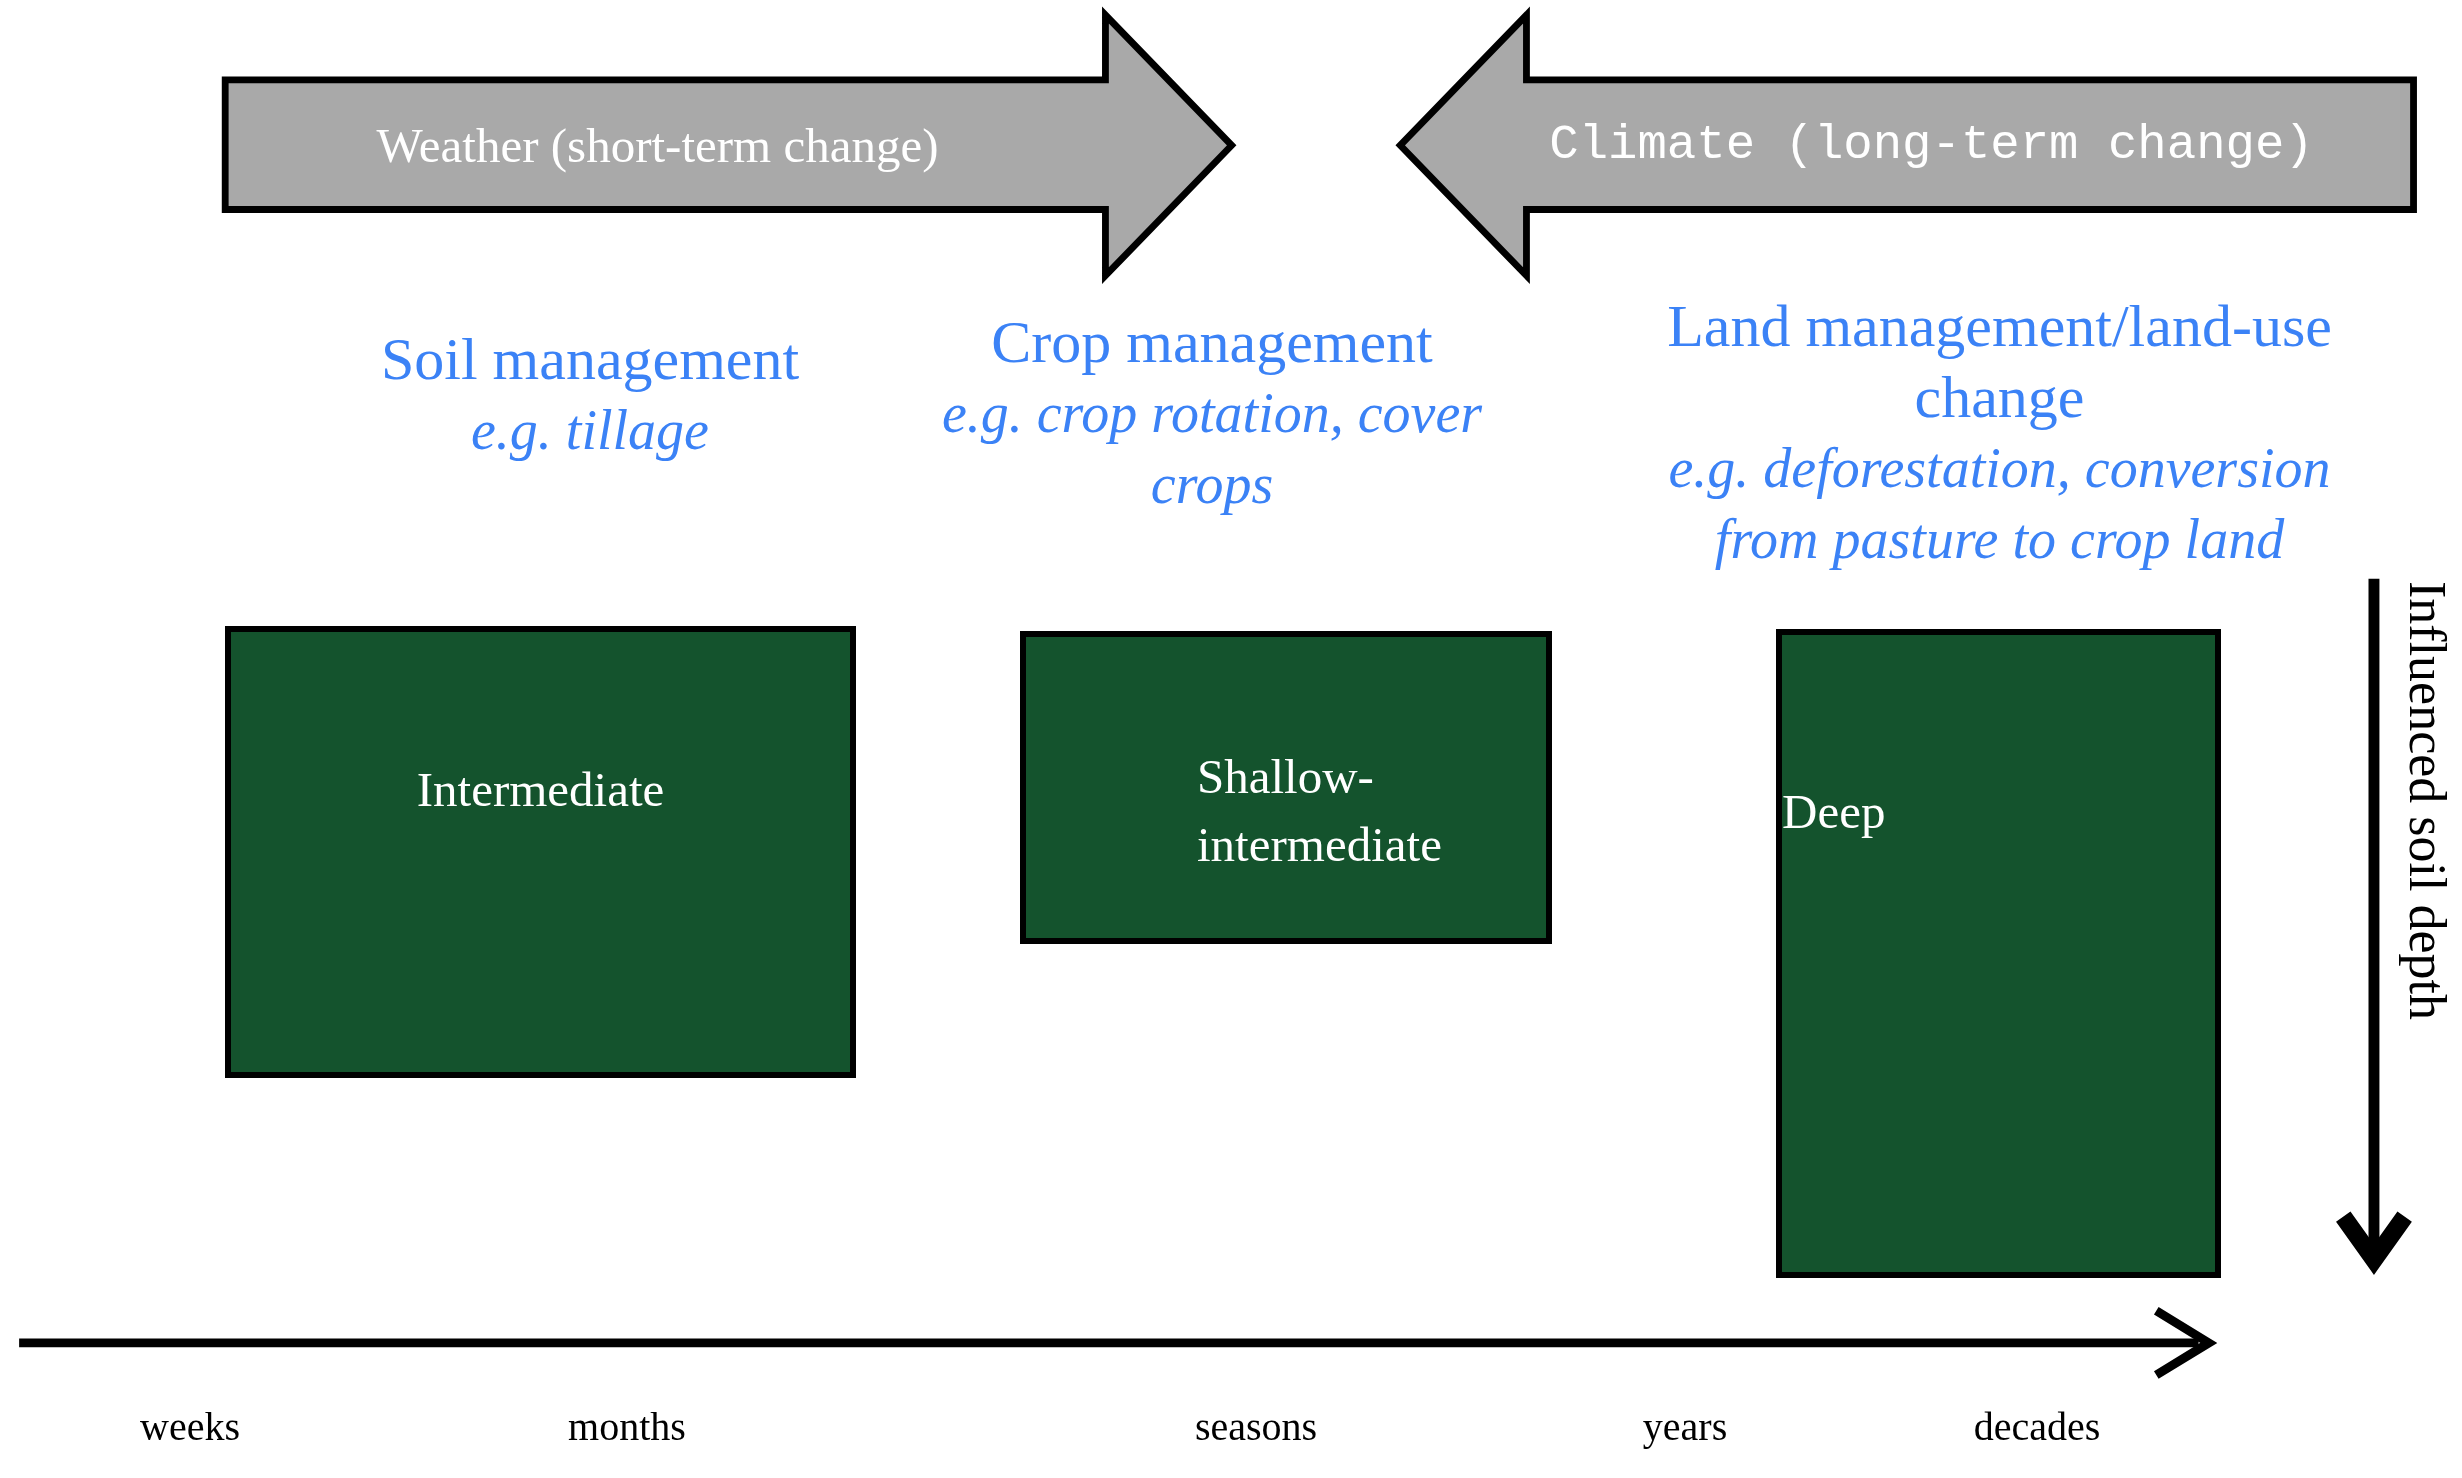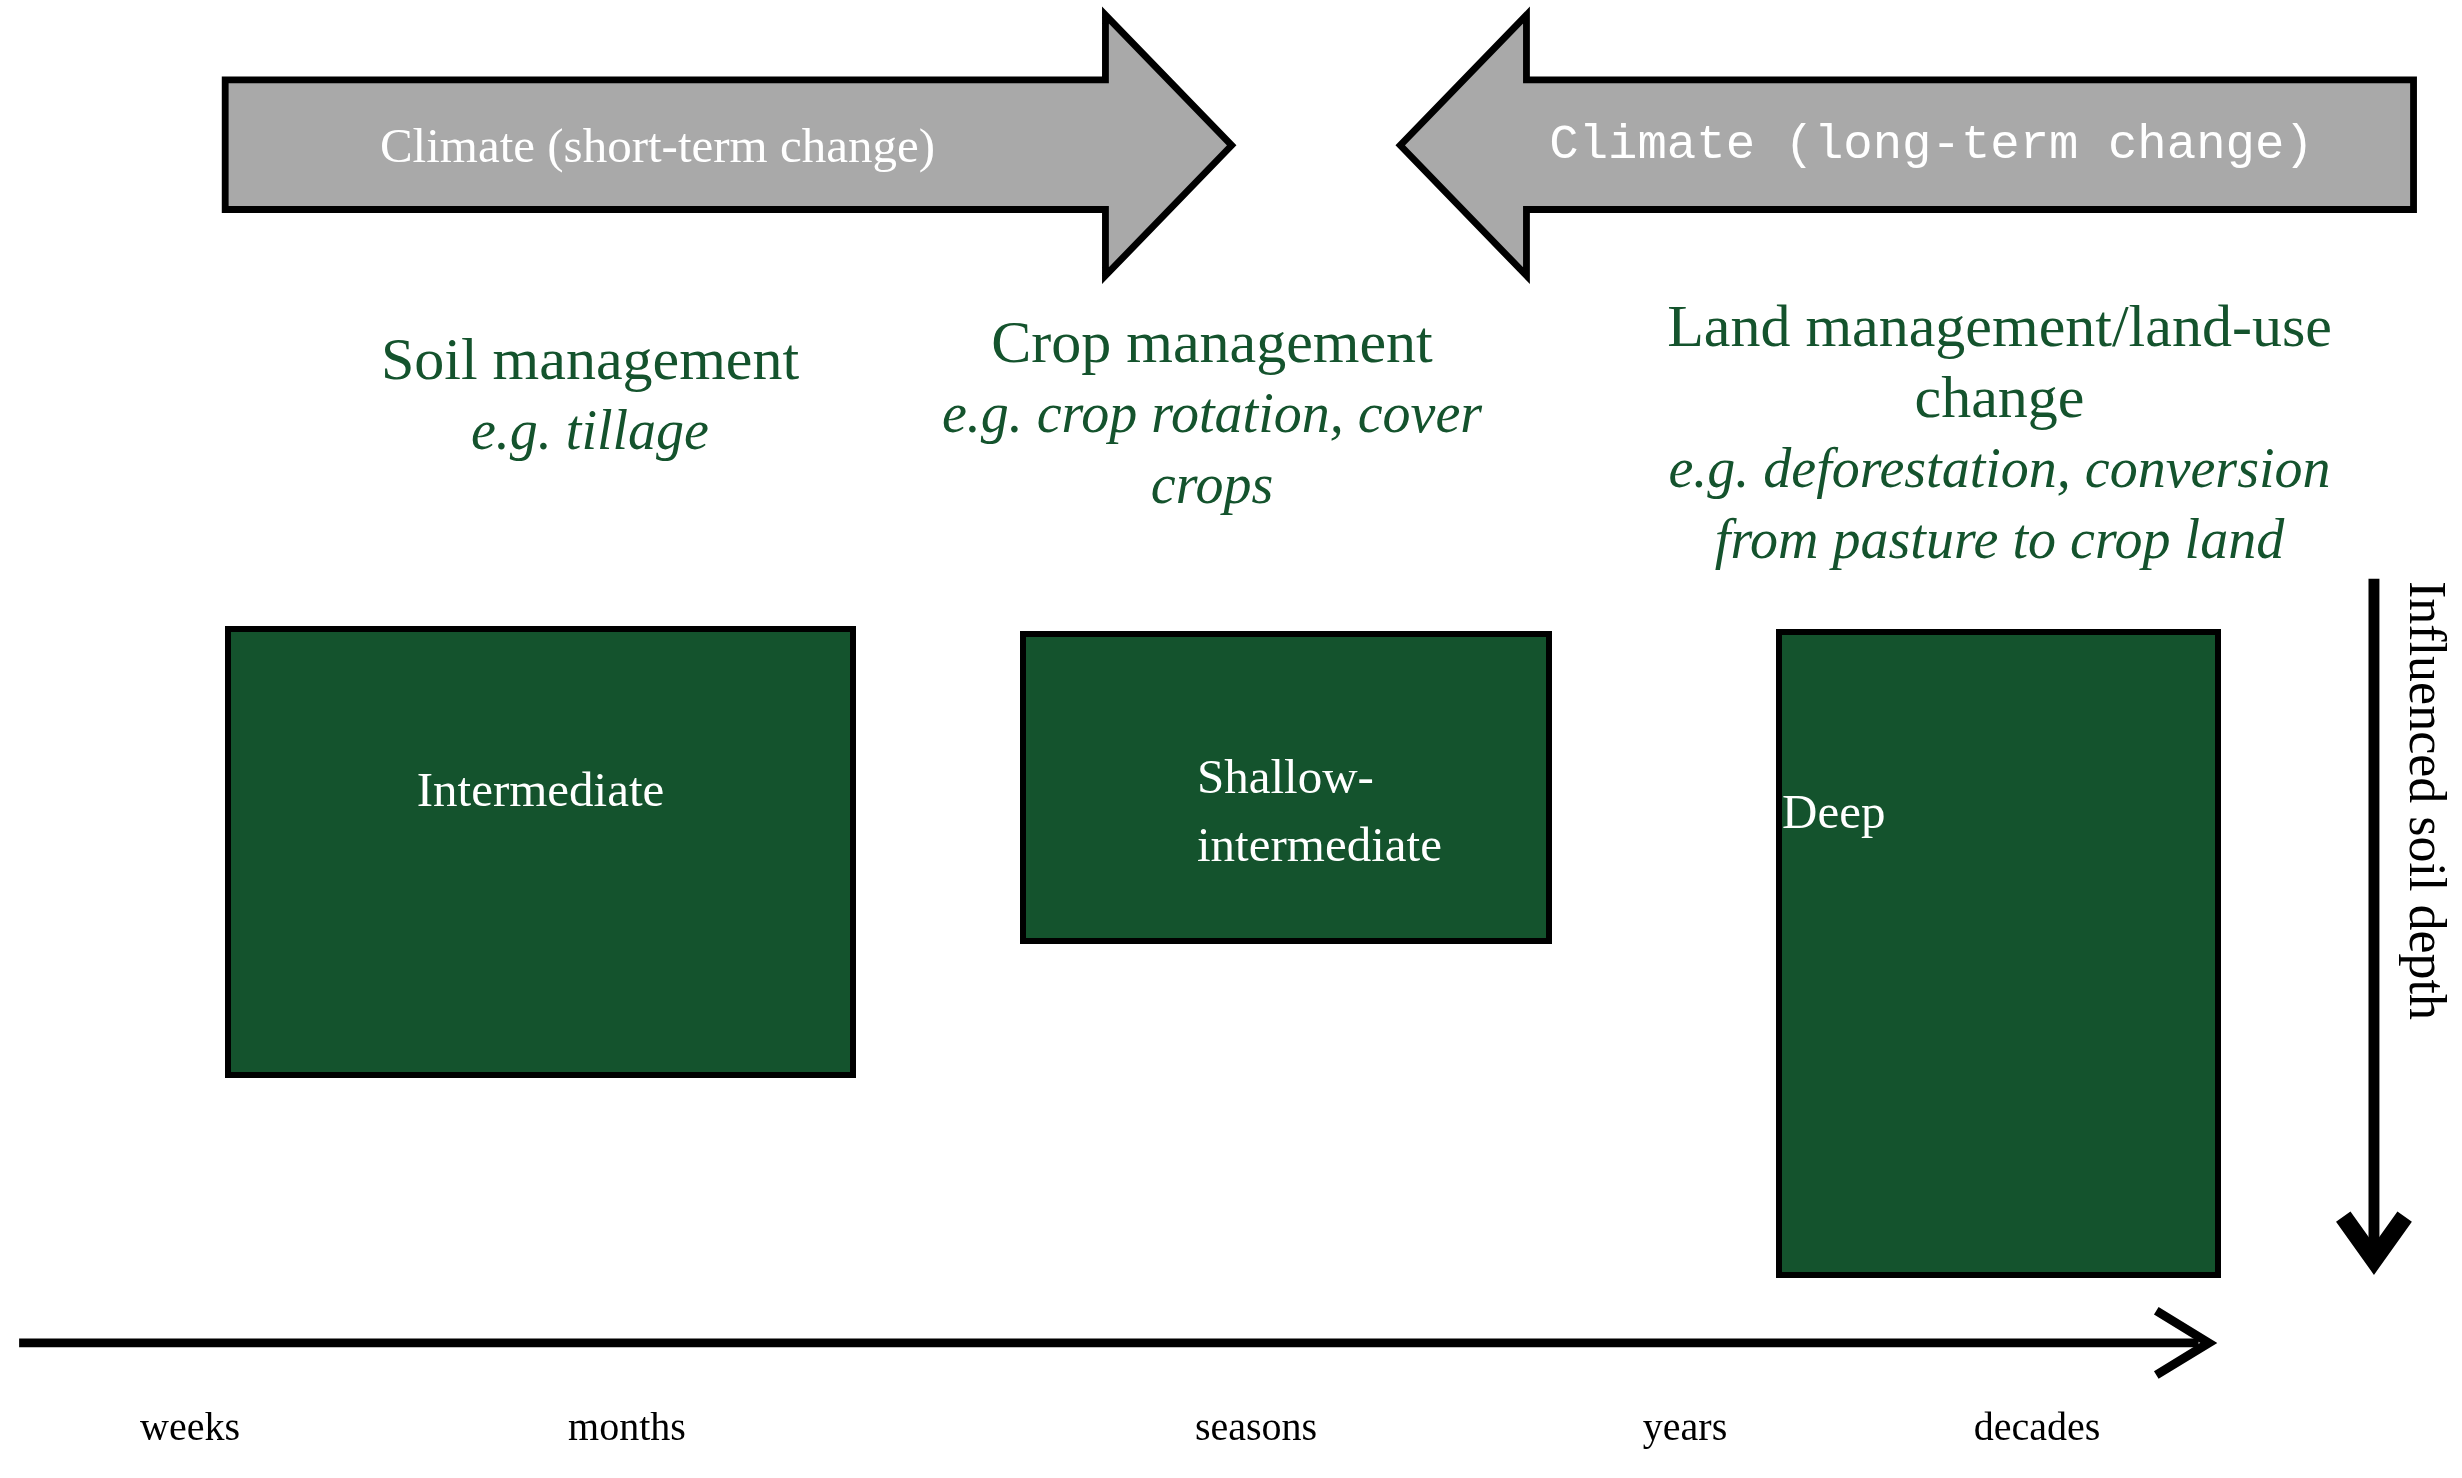--- a/index.html
+++ b/index.html
@@ -21,21 +21,21 @@
     color:#ffffff;
     white-space:nowrap;
   }
   .arrow-label.weather{left:248px;top:114px;}
   .arrow-label.climate{left:1522px;top:114px;font-family:Liberation Mono, monospace;}
   .heading{
     position:absolute;
     text-align:center;
     line-height:71px;
     font-size:60px;
-    color:#14532d;
+    color:#3b82f6;
   }
   .heading .title{white-space:pre-line;}
   .heading .example{font-style:italic;font-size:56px;white-space:pre-line;}
   .heading.col1{left:317px;top:324px;width:546px;}
   .heading.col2{left:939px;top:307px;width:546px;}
   .heading.col3{left:1665px;top:291px;width:669px;}
   .depth-box{
     position:absolute;
     box-sizing:border-box;
     background:#14532d;
@@ -79,21 +79,21 @@
 
     <polygon points="3537,117 2237,117 2237,22 2052,213 2237,404 2237,307 3537,307" stroke="#000000" stroke-width="10" stroke-linejoin="miter" fill="#a9a9a9"></polygon>
 
     <line x1="28" y1="1968" x2="3222" y2="1968" stroke="#000000" stroke-width="13"></line>
     <polyline points="3160,1921 3237,1968 3160,2015" fill="none" stroke="#000000" stroke-width="13"></polyline>
 
     <line x1="3479" y1="848" x2="3479" y2="1838" stroke="#000000" stroke-width="16"></line>
     <polyline points="3434,1783 3479,1846 3524,1783" fill="none" stroke="#000000" stroke-width="26"></polyline>
   </svg>
 
-  <div class="arrow-label weather">Climate (short-term change)</div>
+  <div class="arrow-label weather">Weather (short-term change)</div>
   <div class="arrow-label climate">Climate (long-term change)</div>
 
   <div class="heading col1">
     <div class="title">Soil management</div>
     <div class="example">e.g. tillage</div>
   </div>
   <div class="heading col2">
     <div class="title">Crop management</div>
     <div class="example">e.g. crop rotation, cover
 crops</div>

